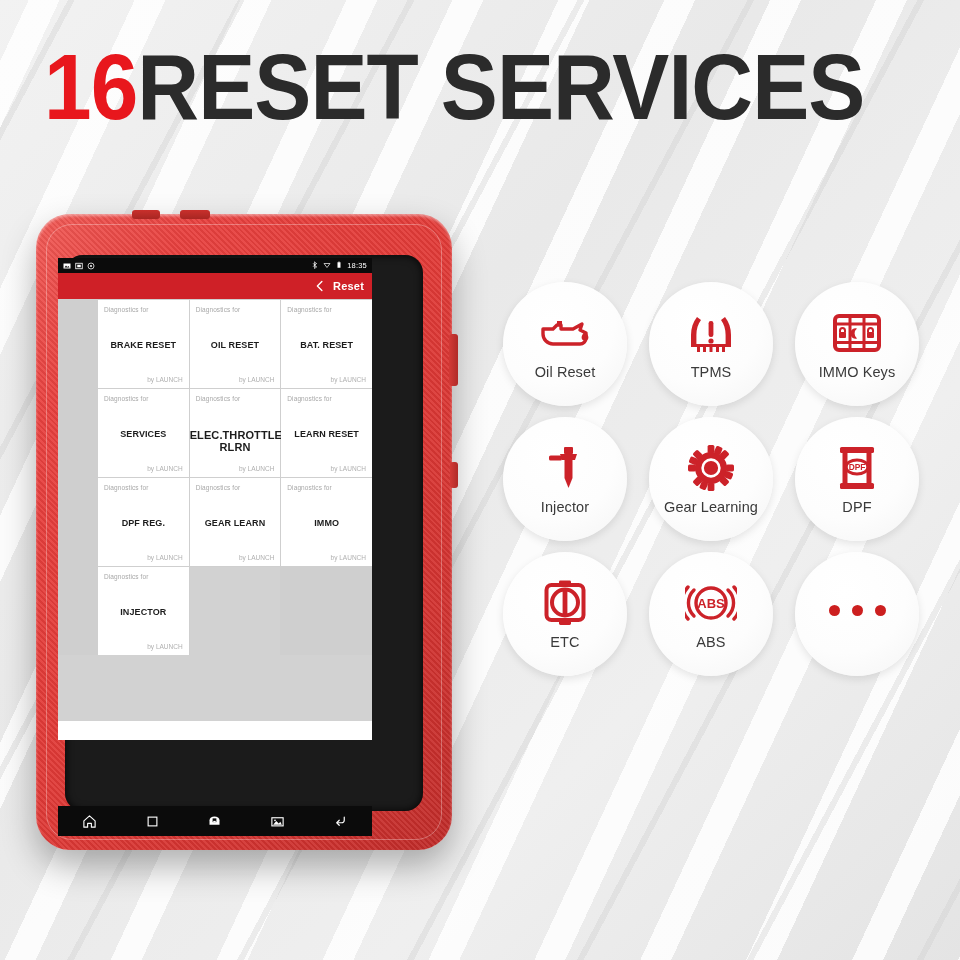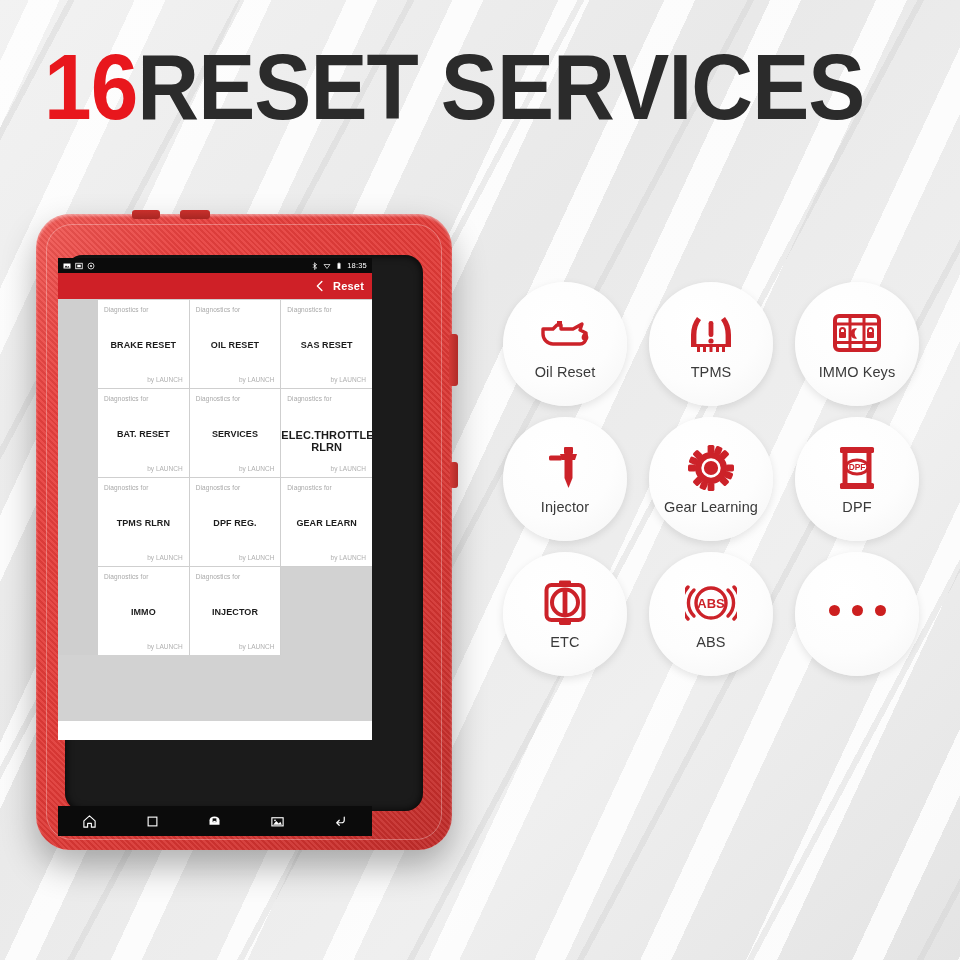--- a/index.html
+++ b/index.html
@@ -52,21 +52,21 @@
     background:linear-gradient(90deg,#d33a36,#b02b28);}
   .sidebtn.s1{top:120px;width:9px;height:52px;}
   .sidebtn.s2{top:248px;width:8px;height:26px;}
   .bezel{position:absolute;left:29px;top:41px;width:358px;height:556px;border-radius:18px;
     background:#1b1b1b;box-shadow:inset 0 0 8px rgba(0,0,0,.9);}
   .screen{position:absolute;left:22px;top:44px;width:314px;height:482px;background:#ffffff;overflow:hidden;}
   
   .statusbar{height:15px;background:#0b0b0b;color:#ffffff;display:flex;align-items:center;
     padding:0 5px;font-size:7px;}
   .sb-left{display:flex;gap:4px;align-items:center;}
-  .sb-right{margin-left:auto;display:flex;gap:4px;align-items:flex-end;}
+  .sb-right{margin-left:auto;display:flex;gap:4px;align-items:flex-start;}
   .sb-ico{width:8px;height:8px;display:inline-block;}
   .sb-time{font-size:7.5px;letter-spacing:.2px;}
   
   .appbar{height:26px;background:#cf2027;display:flex;align-items:center;padding:0 8px;justify-content:flex-end;}
   .appbar .chev{width:12px;height:12px;margin-right:7px;}
   .appbar .ttl{color:#fff;font-size:11px;font-weight:bold;letter-spacing:.2px;}
   
   .grid{display:grid;grid-template-columns:repeat(3,1fr);
     background:#cfcfcf;gap:1px;border-top:1px solid #cfcfcf;padding-left:40px;}
   .cell{background:#ffffff;height:88px;position:relative;padding:6px 6px;box-sizing:border-box;}
@@ -157,45 +157,40 @@
       <div class="cell">
         <div class="diag">Diagnostics for</div>
         <div class="name">BRAKE RESET</div>
         <div class="by">by LAUNCH</div>
       </div>
       <div class="cell">
         <div class="diag">Diagnostics for</div>
         <div class="name">OIL RESET</div>
         <div class="by">by LAUNCH</div>
       </div>
-      <div class="cell">
-        <div class="diag">Diagnostics for</div>
-        <div class="name">SAS RESET</div>
-        <div class="by">by LAUNCH</div>
-      </div>
 
       <div class="cell">
         <div class="diag">Diagnostics for</div>
         <div class="name">BAT. RESET</div>
         <div class="by">by LAUNCH</div>
       </div>
       <div class="cell">
         <div class="diag">Diagnostics for</div>
         <div class="name">SERVICES</div>
         <div class="by">by LAUNCH</div>
       </div>
       <div class="cell">
         <div class="diag">Diagnostics for</div>
         <div class="name small">ELEC.THROTTLE RLRN</div>
         <div class="by">by LAUNCH</div>
       </div>
 
       <div class="cell">
         <div class="diag">Diagnostics for</div>
-        <div class="name">TPMS RLRN</div>
+        <div class="name">LEARN RESET</div>
         <div class="by">by LAUNCH</div>
       </div>
       <div class="cell">
         <div class="diag">Diagnostics for</div>
         <div class="name">DPF REG.</div>
         <div class="by">by LAUNCH</div>
       </div>
       <div class="cell">
         <div class="diag">Diagnostics for</div>
         <div class="name">GEAR LEARN</div>

